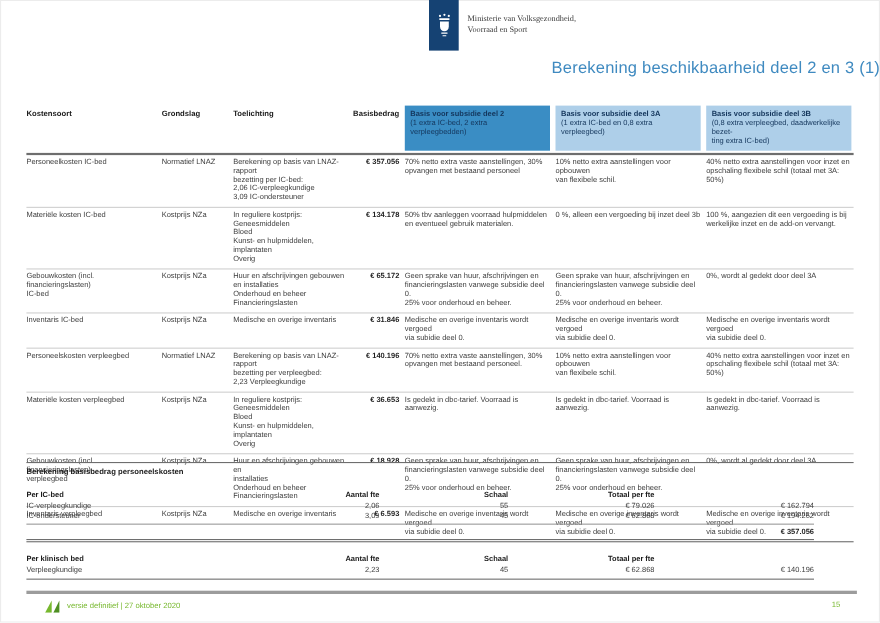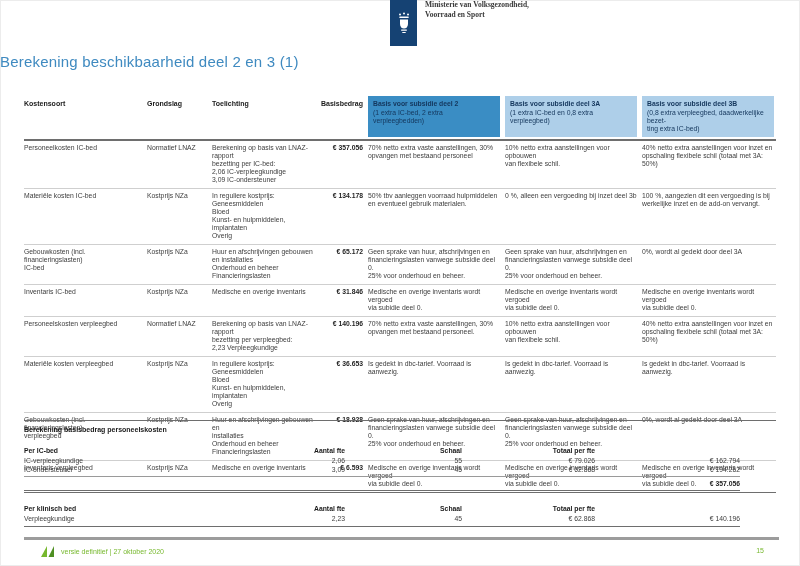--- a/index.html
+++ b/index.html
@@ -2,25 +2,25 @@
 <html><head>
 <meta charset="utf-8">
 <style>
   html,body{margin:0;padding:0;background:#ffffff;}
   body{width:800px;height:566px;position:relative;font-family:"Liberation Sans",sans-serif;overflow:hidden;}
   .page{position:absolute;inset:0;background:#ffffff;box-shadow:inset 0 0 0 1px #ececec;}
 
   
   .rijkslogo{position:absolute;top:0;left:390px;display:flex;}
   .logo-banner{width:27px;height:46px;background:#154273;display:flex;align-items:center;justify-content:center;}
-  .logo-text{margin-left:8px;font-family:"Liberation Serif",serif;font-weight:bold;
+  .logo-text{margin-left:8px;margin-top:12px;font-family:"Liberation Serif",serif;font-weight:normal;
              font-size:7.5px;line-height:9.5px;color:#3a3a3a;}
 
   
-  .title{position:absolute;top:53px;left:0;width:100%;text-align:left;margin:0;
+  .title{position:absolute;top:53px;left:0;width:100%;text-align:right;margin:0;
          font-size:15px;font-weight:500;color:#3f8ac0;letter-spacing:.2px;}
 
   
   .mtable{position:absolute;top:96px;left:24px;width:752px;}
   .mgrid{display:grid;grid-template-columns:118px 60px 102px 44px 132px 132px 132px;column-gap:5px;}
   .mhead{margin-bottom:2px;}
   .hl{font-size:7px;font-weight:bold;color:#1a1a1a;padding-top:4px;}
   .hl.right{text-align:right;}
   .hbox{box-sizing:border-box;min-height:36px;padding:4px 5px;font-size:6.8px;line-height:8px;color:#14365c;}
   .hbox .t{font-weight:bold;margin-bottom:1px;}

